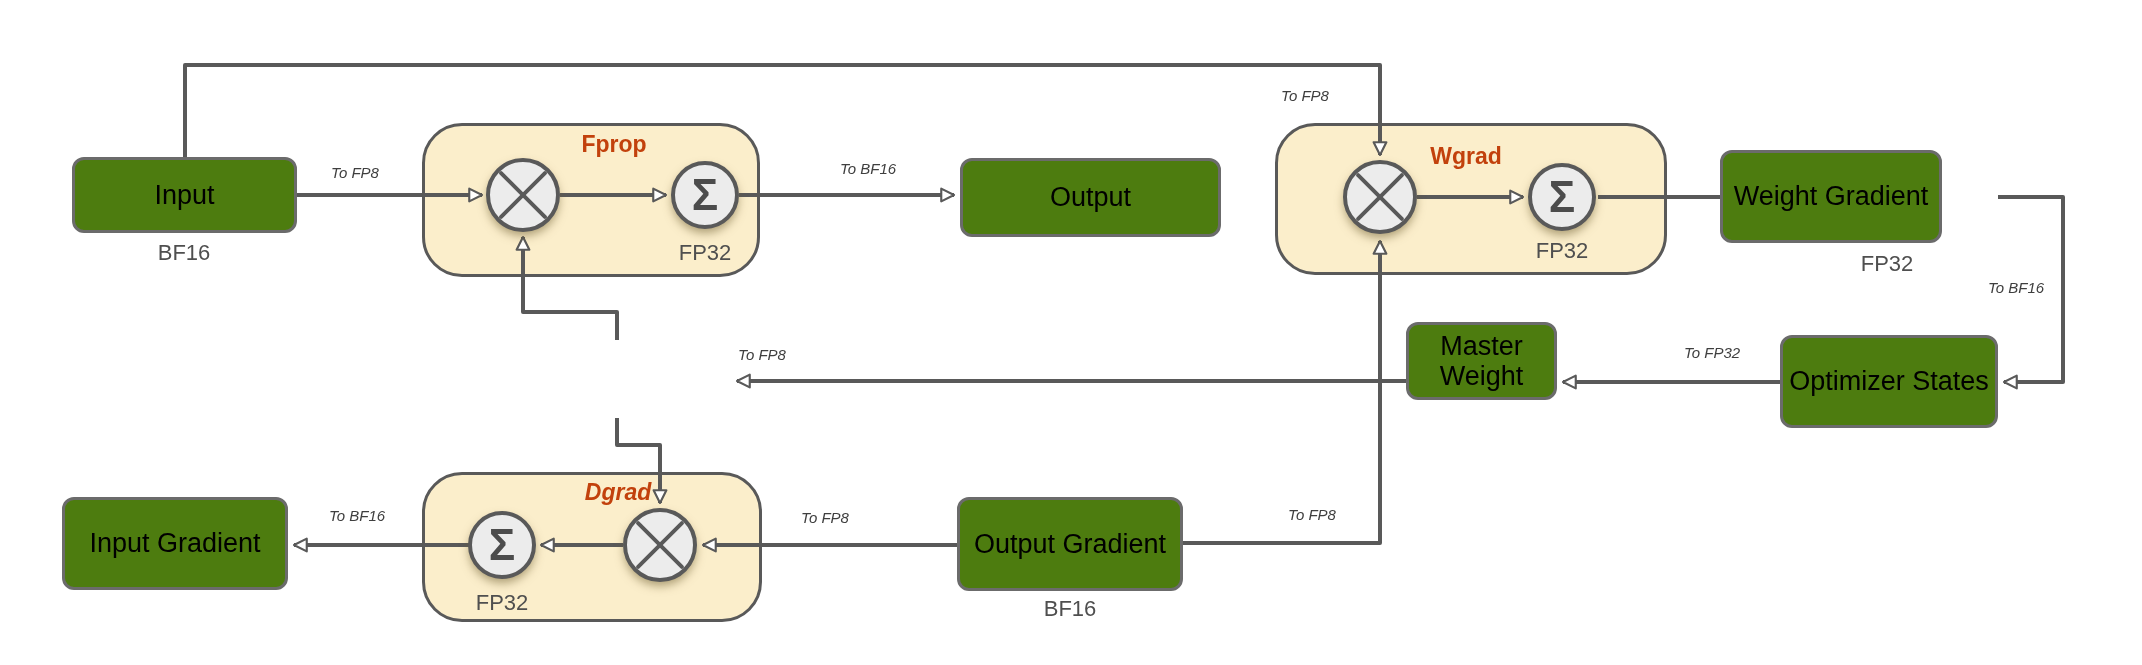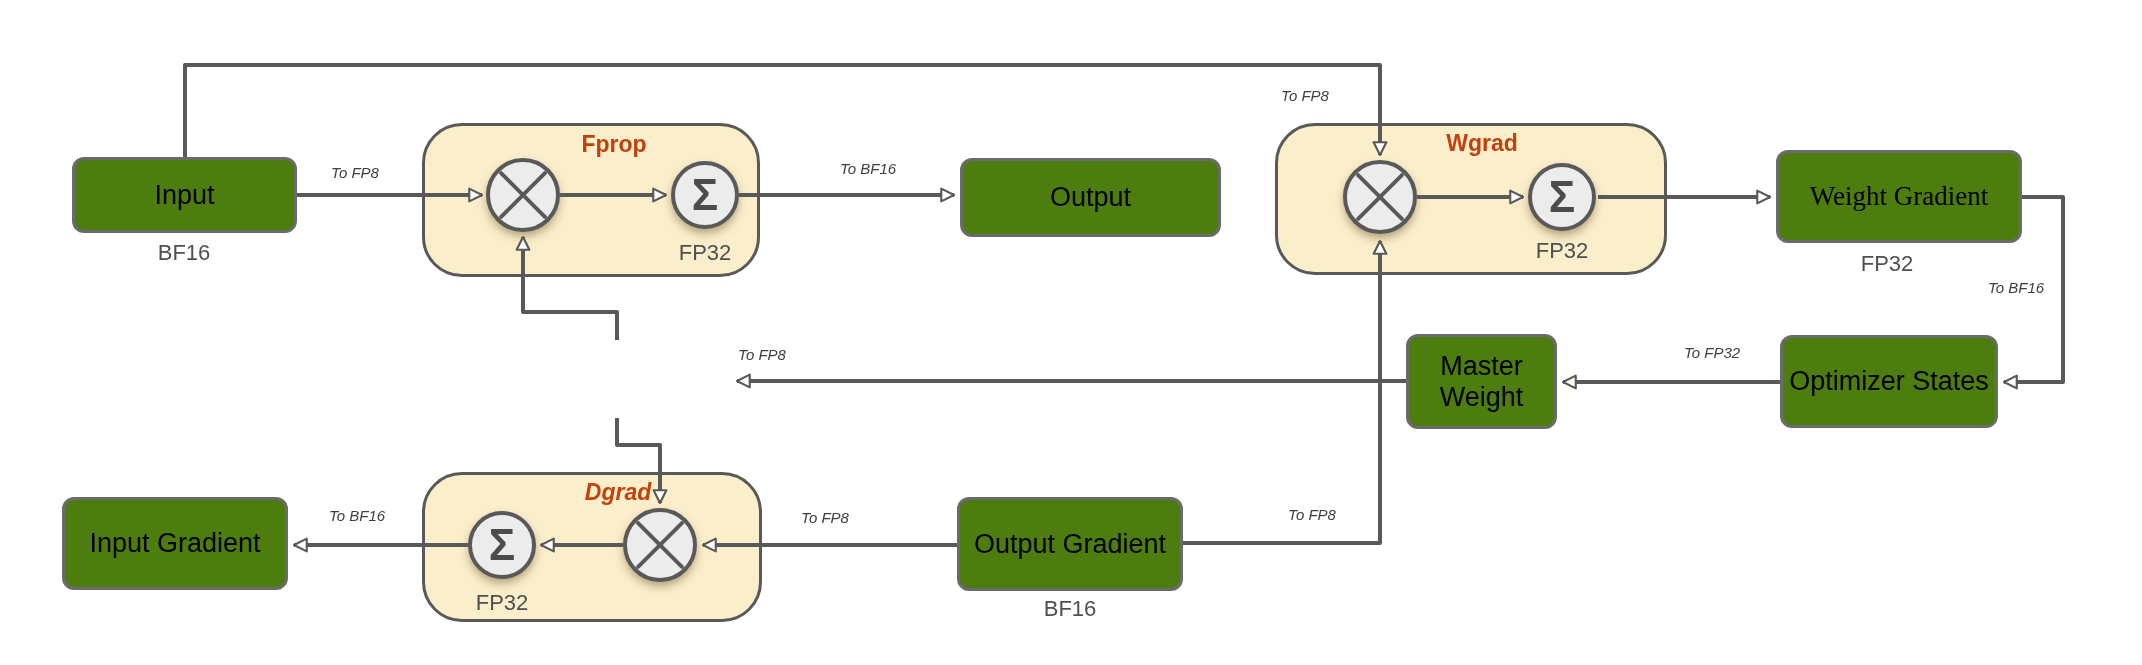--- a/index.html
+++ b/index.html
@@ -13,22 +13,22 @@
   .node,.opcircle,.lbl{z-index:3;}
   
   .node{
     position:absolute;background:#4d7c0f;border:3px solid #6b6b6b;border-radius:12px;
     box-sizing:border-box;display:flex;align-items:center;justify-content:center;
     font-size:27px;line-height:1.13;color:#000;text-align:center;padding:2px 6px;
   }
   .n-input{left:72px;top:157px;width:225px;height:76px;}
   .n-output{left:960px;top:158px;width:261px;height:79px;}
   .n-weight{left:502px;top:340px;width:228px;height:78px;}
-  .n-wgradout{left:1776px;top:150px;width:246px;height:93px;font-family:Liberation Serif, serif;}
-  .n-master{left:1406px;top:334px;width:151px;height:95px;}
+  .n-wgradout{left:1720px;top:150px;width:222px;height:93px;}
+  .n-master{left:1406px;top:322px;width:151px;height:78px;}
   .n-optim{left:1780px;top:335px;width:218px;height:93px;}
   .n-outgrad{left:957px;top:497px;width:226px;height:94px;}
   .n-ingrad{left:62px;top:497px;width:226px;height:93px;}
   
   .g-fprop{left:422px;top:123px;width:338px;height:154px;}
   .g-wgrad{left:1275px;top:123px;width:392px;height:152px;}
   .g-dgrad{left:422px;top:472px;width:340px;height:150px;}
   
   .opcircle{
     position:absolute;background:#ececec;border:4px solid #595959;border-radius:50%;
@@ -44,21 +44,21 @@
   .c-dgrad-sum{left:468px;top:511px;}
   .c-dgrad-mul{left:623px;top:508px;}
   .xline{position:absolute;left:50%;top:50%;height:4px;background:#595959;border-radius:2px;}
   .mul .xline{width:66px;}
   .xa{transform:translate(-50%,-50%) rotate(45deg);}
   .xb{transform:translate(-50%,-50%) rotate(-45deg);}
   
   .lbl{position:absolute;transform:translate(-50%,-50%);white-space:nowrap;}
   .blocktitle{font-size:23px;font-weight:bold;color:#c2410c;}
   .t-fprop{left:614px;top:144px;}
-  .t-wgrad{left:1466px;top:143px;margin-left:16px;}
+  .t-wgrad{left:1466px;top:156px;}
   .t-dgrad{left:618px;top:492px;font-style:italic;}
   .prec{font-size:22px;color:#4f4f4f;}
   .p-fprop{left:705px;top:253px;}
   .p-wgrad{left:1562px;top:251px;}
   .p-dgrad{left:502px;top:603px;}
   .p-input{left:184px;top:253px;}
   .p-wgradout{left:1887px;top:264px;}
   .p-outgrad{left:1070px;top:609px;}
   .wlbl{font-size:15px;font-style:italic;color:#3f3f3f;}
   .wl1{left:355px;top:172px;}

